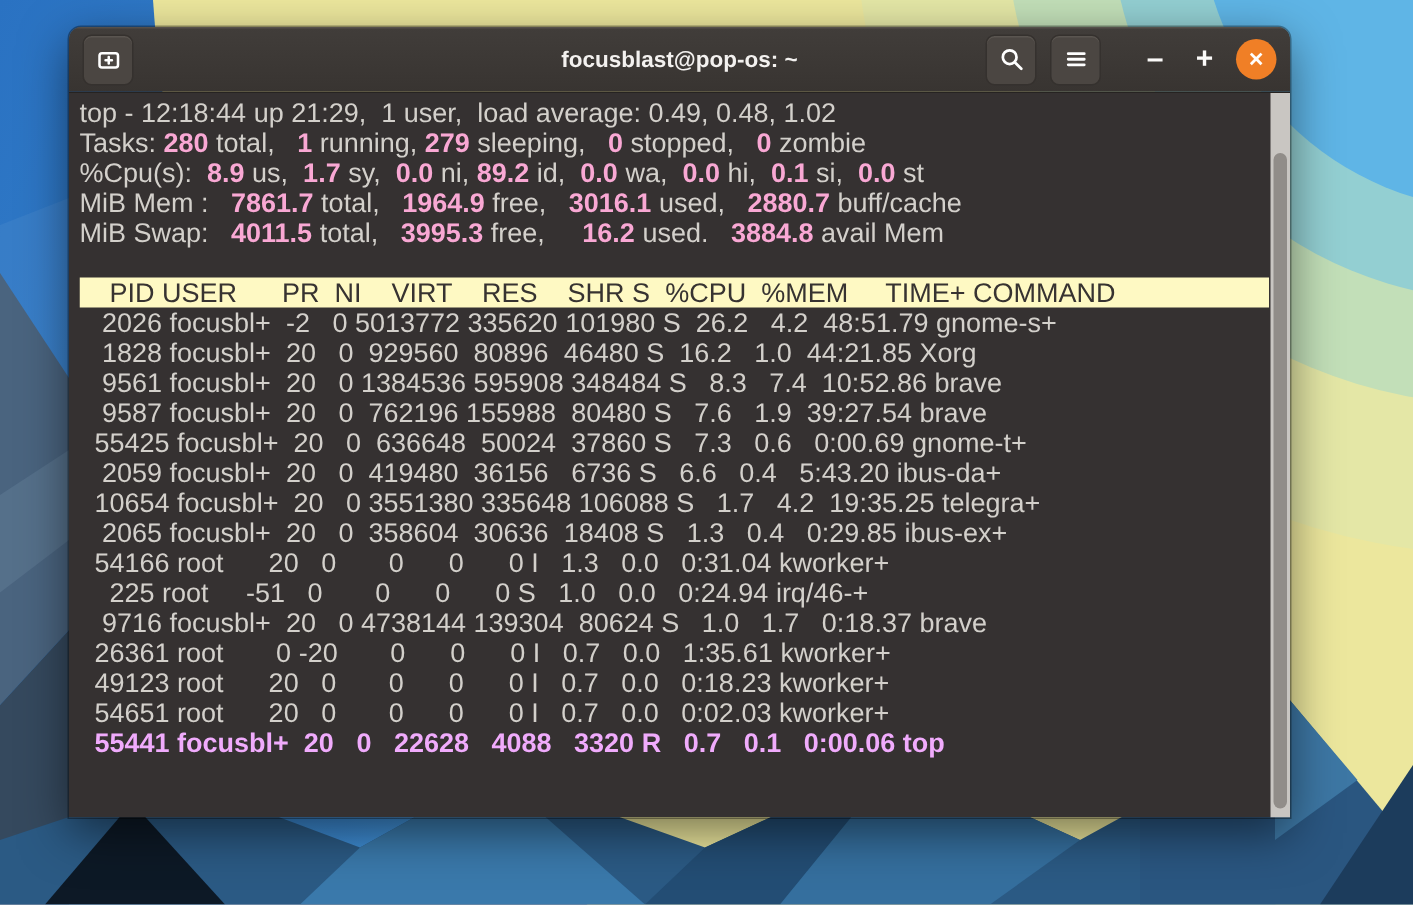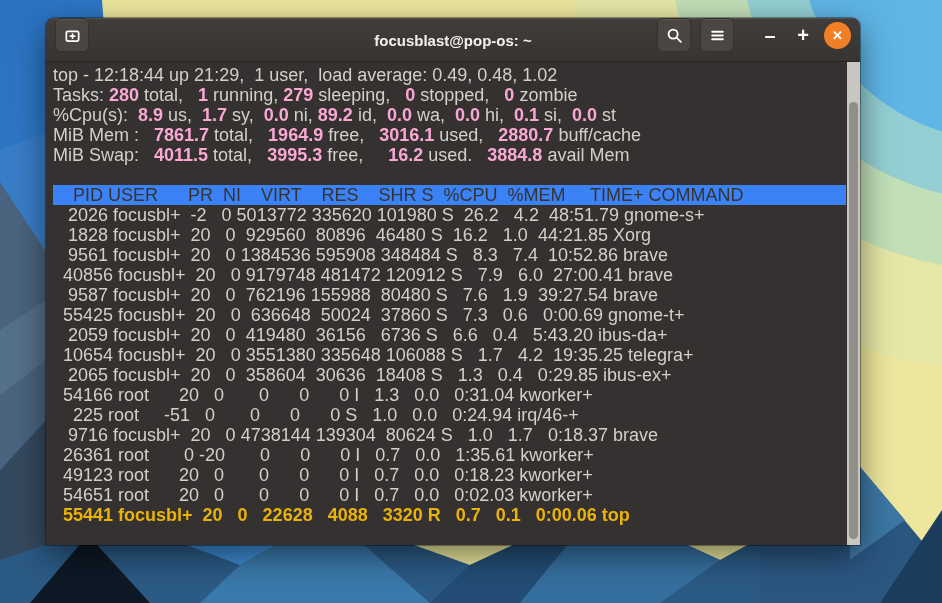--- a/index.html
+++ b/index.html
@@ -6,41 +6,41 @@
   .desktop{position:relative;width:942px;height:603px;overflow:hidden;background:#2a74c4;
            font-family:"Liberation Sans",sans-serif;}
   .wall{position:absolute;left:0;top:0;}
 
   
   .window{position:absolute;left:46px;top:18px;width:814px;height:527px;
           border-radius:8px 8px 0 0;overflow:hidden;
           box-shadow:0 10px 32px rgba(0,0,0,.5), 0 0 0 1px rgba(0,0,0,.35);}
   .titlebar{position:relative;height:44px;background:linear-gradient(#413d3a,#383431);
             box-shadow:inset 0 1px 0 #544f4a;border-bottom:1px solid #262321;
-            display:flex;align-items:flex-start;padding:0 9px;box-sizing:border-box;}
+            display:flex;align-items:center;padding:0 9px;box-sizing:border-box;}
   .tb-btn{width:34px;height:34px;border-radius:6px;background:#4b4642;
           border:1px solid #35312e;box-shadow:inset 0 1px 0 #5a5550;
           display:flex;align-items:center;justify-content:center;box-sizing:border-box;cursor:pointer;}
   .title{position:absolute;left:50%;top:50%;transform:translate(-50%,-50%);
          font-weight:bold;font-size:15px;color:#f3f1ef;white-space:nowrap;}
   .tb-right{margin-left:auto;display:flex;align-items:center;gap:9px;}
   .winctl{width:24px;height:34px;display:flex;align-items:center;justify-content:center;
           color:#fbfaf9;font-size:20px;font-weight:bold;cursor:pointer;}
   .close{width:27px;height:27px;border-radius:50%;background:#f07f26;color:#fff;
          display:flex;align-items:center;justify-content:center;font-size:13px;font-weight:bold;cursor:pointer;}
   .ctl-gap{width:6px;}
 
   
   .term{position:relative;height:483px;background:#353131;}
   .screen{position:absolute;left:7px;top:3px;right:14px;bottom:0;overflow:hidden;
           font-family:Liberation Sans, sans-serif;font-size:18px;line-height:20px;color:#d3d0cb;}
   .line{white-space:pre;height:20px;}
   .b{font-weight:bold;color:#f9a8d4;margin-top:16px;}
-  .hdr{background:#3b82f6;color:#373331;}
-  .b-row{font-weight:bold;color:#eab308;}
+  .hdr{background:#fef9c3;color:#373331;}
+  .b-row{font-weight:bold;color:#f0abfc;}
   .sb{position:absolute;top:0;right:0;width:13px;height:100%;background:#c9c6c2;}
   .sb .thumb{position:absolute;left:2px;right:2px;top:40px;height:437px;
              background:#918d89;border-radius:5px;}
 </style>
 </head>
 <body>
 
 <div class="desktop">
 
   <svg class="wall" width="942" height="603" viewBox="0 0 942 603" aria-hidden="true">
@@ -121,21 +121,20 @@
           <div class="line"><span>top - 12:18:44 up 21:29,  1 user,  load average: 0.49, 0.48, 1.02</span></div>
           <div class="line"><span>Tasks: </span><span class="b">280</span><span> total,   </span><span class="b">1</span><span> running, </span><span class="b">279</span><span> sleeping,   </span><span class="b">0</span><span> stopped,   </span><span class="b">0</span><span> zombie</span></div>
           <div class="line"><span>%Cpu(s):  </span><span class="b">8.9</span><span> us,  </span><span class="b">1.7</span><span> sy,  </span><span class="b">0.0</span><span> ni, </span><span class="b">89.2</span><span> id,  </span><span class="b">0.0</span><span> wa,  </span><span class="b">0.0</span><span> hi,  </span><span class="b">0.1</span><span> si,  </span><span class="b">0.0</span><span> st</span></div>
           <div class="line"><span>MiB Mem :   </span><span class="b">7861.7</span><span> total,   </span><span class="b">1964.9</span><span> free,   </span><span class="b">3016.1</span><span> used,   </span><span class="b">2880.7</span><span> buff/cache</span></div>
           <div class="line"><span>MiB Swap:   </span><span class="b">4011.5</span><span> total,   </span><span class="b">3995.3</span><span> free,     </span><span class="b">16.2</span><span> used.   </span><span class="b">3884.8</span><span> avail Mem</span></div>
           <div class="line"> </div>
           <div class="line hdr">    PID USER      PR  NI    VIRT    RES    SHR S  %CPU  %MEM     TIME+ COMMAND</div>
           <div class="line">   2026 focusbl+  -2   0 5013772 335620 101980 S  26.2   4.2  48:51.79 gnome-s+</div>
           <div class="line">   1828 focusbl+  20   0  929560  80896  46480 S  16.2   1.0  44:21.85 Xorg</div>
           <div class="line">   9561 focusbl+  20   0 1384536 595908 348484 S   8.3   7.4  10:52.86 brave</div>
-          <div class="line">  40856 focusbl+  20   0 9179748 481472 120912 S   7.9   6.0  27:00.41 brave</div>
           <div class="line">   9587 focusbl+  20   0  762196 155988  80480 S   7.6   1.9  39:27.54 brave</div>
           <div class="line">  55425 focusbl+  20   0  636648  50024  37860 S   7.3   0.6   0:00.69 gnome-t+</div>
           <div class="line">   2059 focusbl+  20   0  419480  36156   6736 S   6.6   0.4   5:43.20 ibus-da+</div>
           <div class="line">  10654 focusbl+  20   0 3551380 335648 106088 S   1.7   4.2  19:35.25 telegra+</div>
           <div class="line">   2065 focusbl+  20   0  358604  30636  18408 S   1.3   0.4   0:29.85 ibus-ex+</div>
           <div class="line">  54166 root      20   0       0      0      0 I   1.3   0.0   0:31.04 kworker+</div>
           <div class="line">    225 root     -51   0       0      0      0 S   1.0   0.0   0:24.94 irq/46-+</div>
           <div class="line">   9716 focusbl+  20   0 4738144 139304  80624 S   1.0   1.7   0:18.37 brave</div>
           <div class="line">  26361 root       0 -20       0      0      0 I   0.7   0.0   1:35.61 kworker+</div>
           <div class="line">  49123 root      20   0       0      0      0 I   0.7   0.0   0:18.23 kworker+</div>

